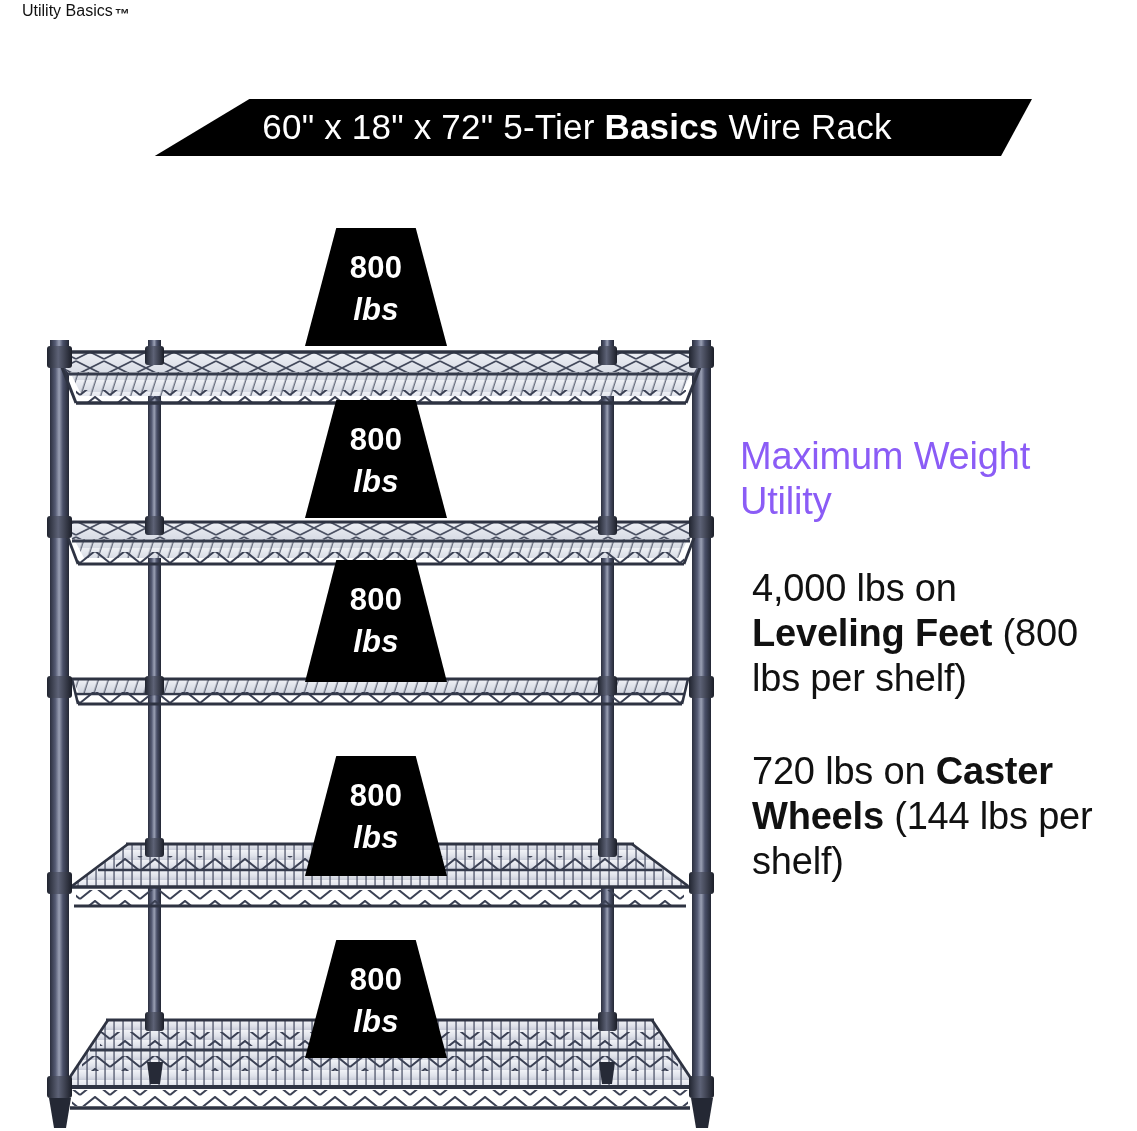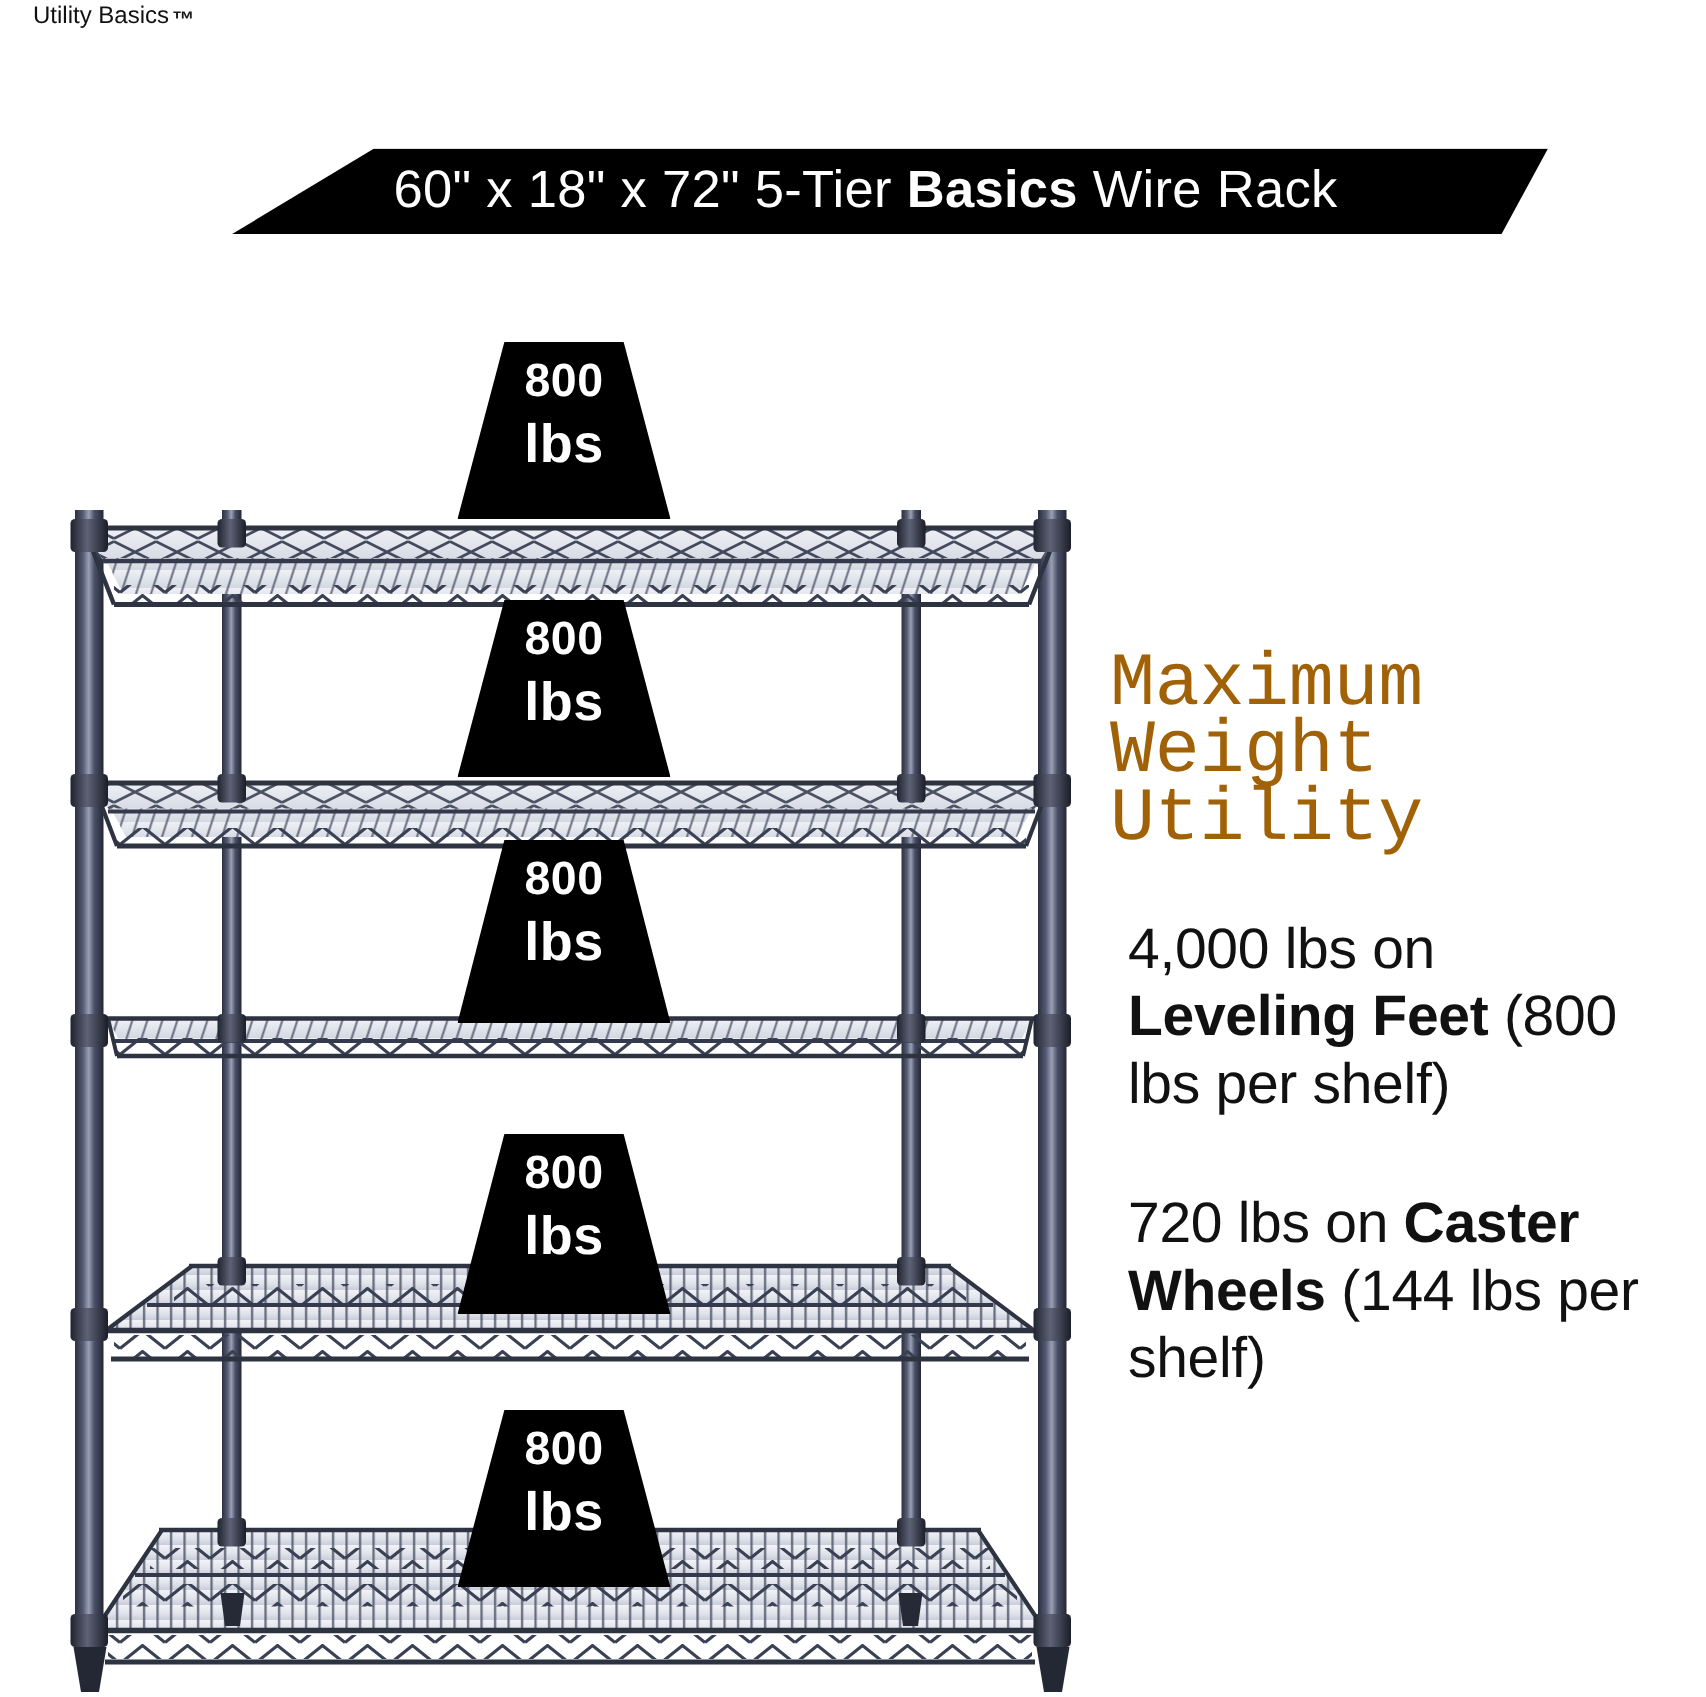--- a/index.html
+++ b/index.html
@@ -45,32 +45,32 @@
 
   
   .badge{
     position:absolute;
     -webkit-clip-path:polygon(22% 0%, 78% 0%, 100% 100%, 0% 100%);
     clip-path:polygon(22% 0%, 78% 0%, 100% 100%, 0% 100%);
     background:#000000;
     display:flex;flex-direction:column;
     align-items:center;justify-content:flex-start;
     color:#ffffff;
-    padding-top:8px;
+    padding-top:22px;
     box-sizing:border-box;
   }
   .badge .b-num{font-size:31px;line-height:36px;font-weight:700;letter-spacing:0.3px;}
-  .badge .b-unit{font-size:36px;line-height:36px;font-weight:700;letter-spacing:0.3px;margin-top:6px;}
+  .badge .b-unit{font-size:31px;line-height:36px;font-weight:700;letter-spacing:0.3px;margin-top:6px;font-style:italic;}
 
   
   #copy{position:absolute;left:740px;top:434px;width:390px;}
   #copy h2{
     margin:0;
-    font-size:50px;line-height:45px;font-weight:400;
-    letter-spacing:-0.2px;color:#a16207;font-family:Liberation Mono, monospace;
+    font-size:38px;line-height:45px;font-weight:400;
+    letter-spacing:-0.2px;color:#8b5cf6;
   }
   #copy p{
     margin:12px;
     font-size:38px;line-height:45px;font-weight:400;
     letter-spacing:-0.2px;color:#111111;
   }
   #copy p b{font-weight:700;}
   #line-leveling{margin-top:42px !important;}
   #line-caster{margin-top:48px !important;}
 </style>

